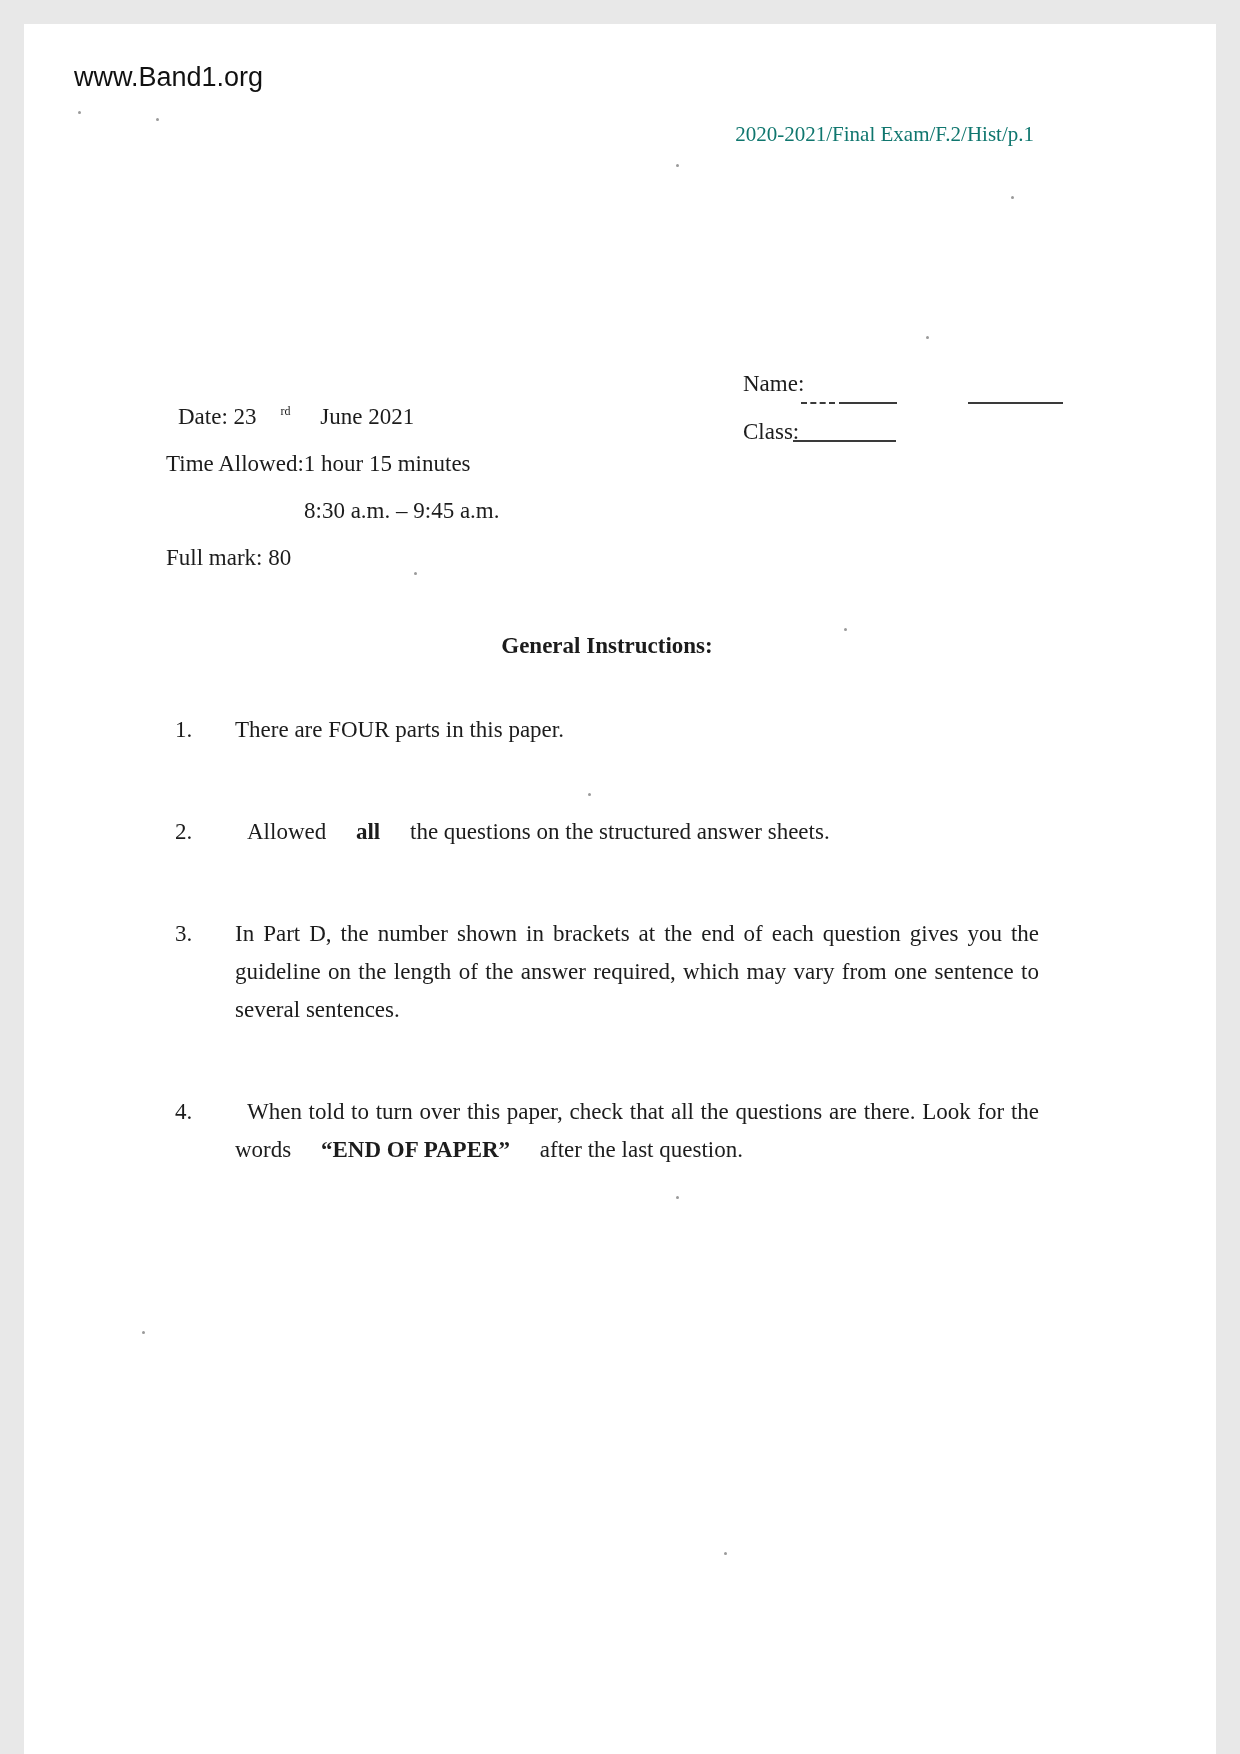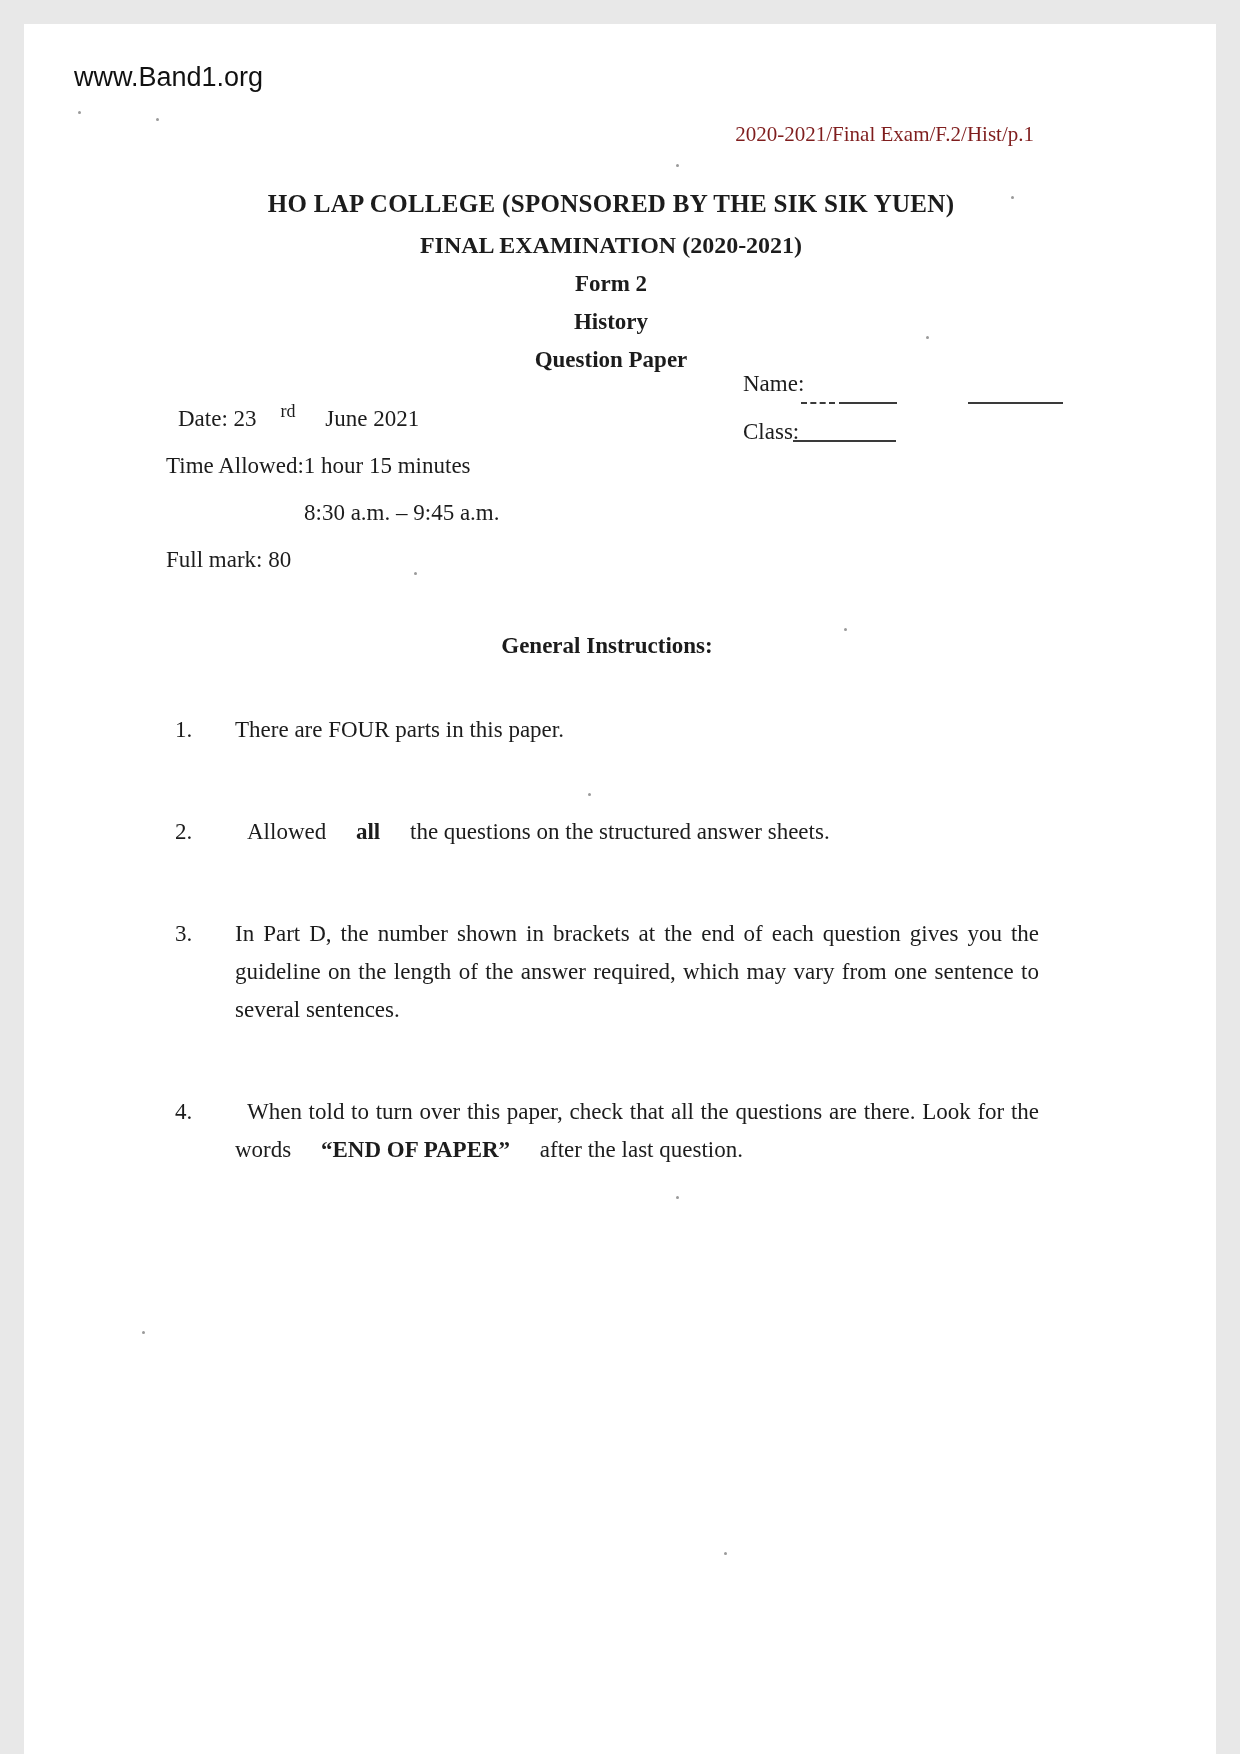--- a/index.html
+++ b/index.html
@@ -20,21 +20,21 @@
     top: 26px;
     font-family: "Liberation Sans", sans-serif;
     font-size: 27px;
     color: #111;
   }
   .header-ref {
     position: absolute;
     top: 86px;
     right: 218px;
     font-size: 21px;
-    color: #7f1d1d;
+    color: #0f766e;
   }
   .title-block {
     position: absolute;
     top: 142px;
     left: 0;
     width: 1150px;
     text-align: center;
     font-weight: bold;
   }
   .title-line1 { font-size: 25px; margin-bottom: 14px; letter-spacing: 0.3px; }
@@ -43,21 +43,21 @@
   .title-line4 { font-size: 23px; margin-bottom: 10px; }
   .title-line5 { font-size: 23px; }
   .info-block {
     position: absolute;
     left: 118px;
     top: 346px;
     font-size: 23px;
     line-height: 35px;
   }
   .info-indent { padding-left: 138px; }
-  sup { font-size: 18px; vertical-align: super; }
+  sup { font-size: 12px; vertical-align: super; }
   .name-class-block {
     position: absolute;
     left: 695px;
     top: 318px;
     font-size: 23px;
     line-height: 36px;
   }
   .hand-line {
     position: absolute;
     border-bottom: 2px solid #3a3a3a;
@@ -100,27 +100,20 @@
 </style>
 </head>
 <body>
 
 <div class="page">
 
   <div class="watermark">www.Band1.org</div>
 
   <div class="header-ref">2020-2021/Final Exam/F.2/Hist/p.1</div>
 
-  <div class="title-block">
-    <div class="title-line1">HO LAP COLLEGE (SPONSORED BY THE SIK SIK YUEN)</div>
-    <div class="title-line2">FINAL EXAMINATION (2020-2021)</div>
-    <div class="title-line3">Form 2</div>
-    <div class="title-line4">History</div>
-    <div class="title-line5">Question Paper</div>
-  </div>
 
   <div class="info-block">
     <div><span>Date: 23</span><sup>rd</sup><span> June 2021</span></div>
     <div>Time Allowed:1 hour 15 minutes</div>
     <div class="info-indent">8:30 a.m. – 9:45 a.m.</div>
     <div>Full mark: 80</div>
   </div>
 
   <div class="name-class-block">
     <div>Name:</div>

